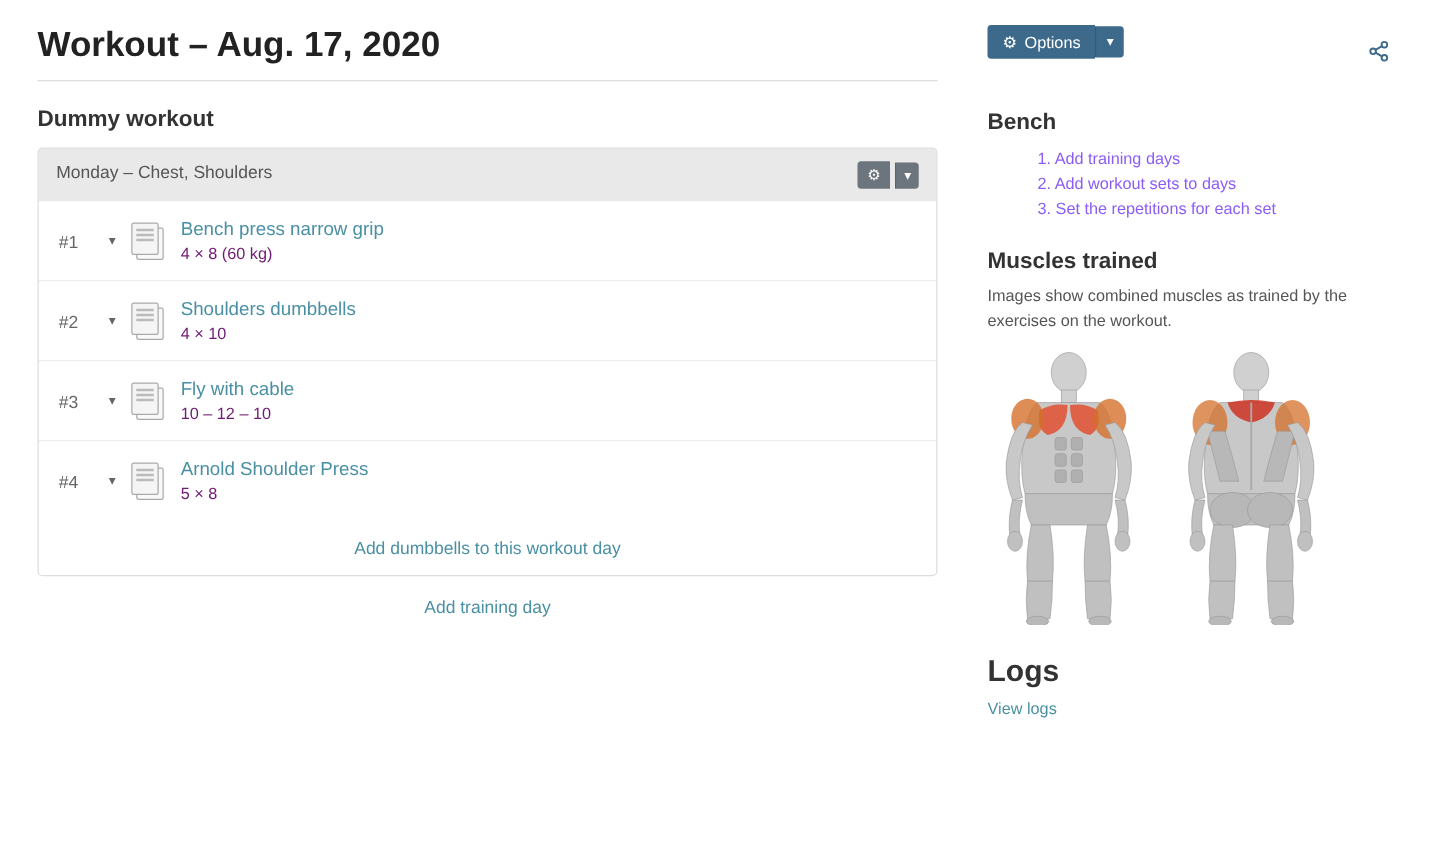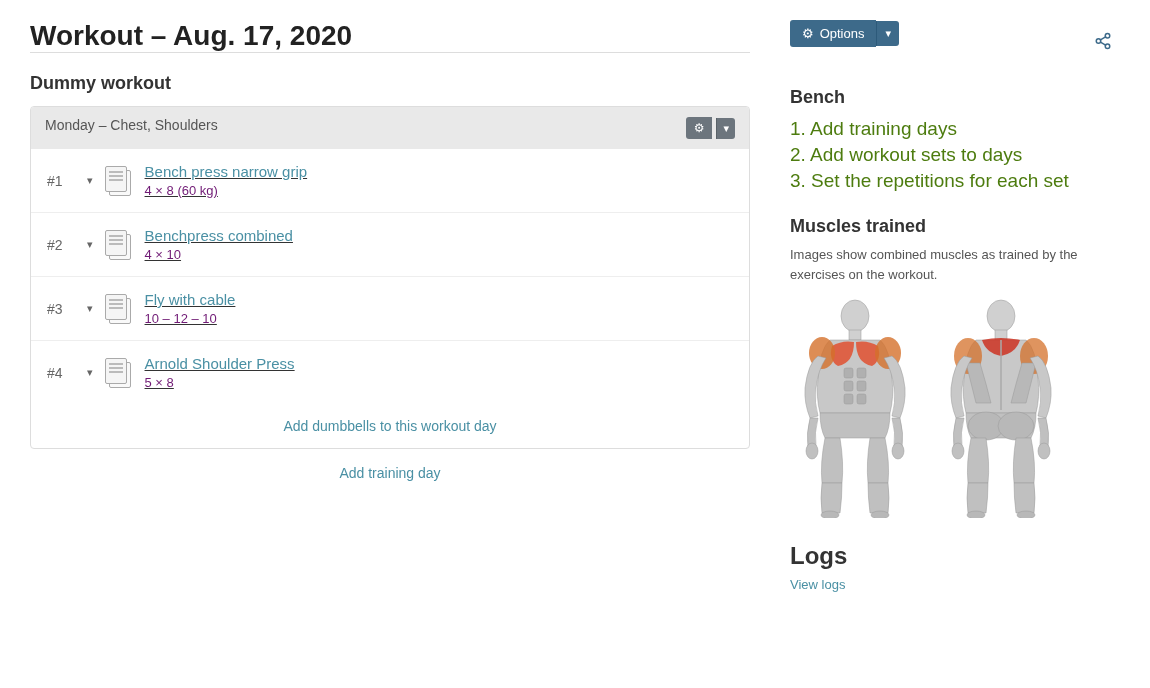--- a/index.html
+++ b/index.html
@@ -2,21 +2,21 @@
 <html><head>
   <meta charset="utf-8">
   <style>
     * { box-sizing: border-box; margin: 0; padding: 0; }
     body { font-family: Arial, sans-serif; font-size: 14px; color: #333; background: #fff; }
     .page-container { display: flex; max-width: 1150px; padding: 20px 30px; gap: 40px; }
     .main-content { flex: 1; min-width: 0; }
     .sidebar { width: 330px; flex-shrink: 0; }
 
     
-    .page-title { font-size: 28px; font-weight: bold; color: #222; margin-bottom: 0; }
+    .page-title { font-size: 28px; font-weight: bold; color: #222; margin-bottom: 12px; }
     .title-divider { border: none; border-top: 1px solid #ddd; margin-bottom: 20px; }
 
     
     .workout-title { font-size: 18px; font-weight: bold; margin-bottom: 12px; }
 
     
     .day-card { border: 1px solid #ddd; border-radius: 4px; overflow: hidden; margin-bottom: 16px; }
     .day-header { background: #e9e9e9; display: flex; align-items: flex-start; justify-content: space-between; padding: 10px 14px; }
     .day-header-title { font-size: 14px; color: #555; }
     .day-header-controls { display: flex; align-items: center; gap: 4px; }
@@ -25,41 +25,41 @@
 
     
     .exercise-row { display: flex; align-items: center; padding: 14px 16px; border-bottom: 1px solid #eee; gap: 12px; }
     .exercise-row:last-child { border-bottom: none; }
     .exercise-number { color: #666; font-size: 14px; min-width: 28px; }
     .dropdown-arrow { color: #666; cursor: pointer; font-size: 11px; }
     .exercise-icon-stack { position: relative; width: 28px; height: 30px; }
     .exercise-icon-stack .page1 { position: absolute; top: 4px; left: 4px; width: 22px; height: 26px; border: 1px solid #aaa; background: #f9f9f9; border-radius: 2px; }
     .exercise-icon-stack .page2 { position: absolute; top: 0; left: 0; width: 22px; height: 26px; border: 1px solid #aaa; background: #f5f5f5; border-radius: 2px; }
     .exercise-icon-stack .page2::before { content: ''; display: block; position: absolute; top: 4px; left: 3px; right: 3px; height: 2px; background: #bbb; box-shadow: 0 4px 0 #bbb, 0 8px 0 #bbb; }
-    .exercise-info { flex: 1; text-decoration: underline; }
+    .exercise-info { flex: 1; }
     .exercise-name { color: #4a90a4; font-size: 15px; text-decoration: none; cursor: pointer; }
     .exercise-sets { color: #701a75; font-size: 13px; margin-top: 3px; }
 
     
     .add-exercises-link { display: block; text-align: center; padding: 14px; color: #4a90a4; cursor: pointer; font-size: 14px; }
     .add-training-day { text-align: center; margin-top: 8px; }
     .add-training-day a { color: #4a90a4; cursor: pointer; font-size: 14px; text-decoration: none; }
 
     
     .options-btn { background: #3d6a8a; color: #fff; border: none; border-radius: 3px 0 0 3px; padding: 6px 12px; font-size: 13px; cursor: pointer; display: inline-flex; align-items: center; gap: 6px; }
     .options-dropdown { background: #3d6a8a; color: #fff; border: none; border-radius: 0 3px 3px 0; padding: 6px 8px; font-size: 11px; cursor: pointer; border-left: 1px solid #2d5a7a; }
     .options-group { display: flex; align-items: center; margin-bottom: 20px; }
     .share-btn { background: none; border: none; color: #3d6a8a; font-size: 18px; cursor: pointer; padding: 4px 8px; margin-left: auto; }
     .sidebar-header-row { display: flex; align-items: center; justify-content: space-between; margin-bottom: 20px; }
 
     .steps-section { margin-bottom: 24px; }
     .steps-title { font-size: 18px; font-weight: bold; margin-bottom: 10px; }
     .steps-list { list-style: none; padding: 0; }
     .steps-list li { margin-bottom: 4px; }
-    .steps-list li a { color: #4d7c0f; text-decoration: none; font-size: 19px; }
+    .steps-list li a { color: #8b5cf6; text-decoration: none; font-size: 13px; margin-left: 40px; }
 
     .muscles-section { margin-bottom: 24px; }
     .muscles-title { font-size: 18px; font-weight: bold; margin-bottom: 8px; }
     .muscles-desc { font-size: 13px; color: #555; margin-bottom: 14px; line-height: 1.5; }
     .muscles-images { display: flex; gap: 16px; justify-content: flex-start; }
 
     
     .body-figure { width: 130px; height: 220px; }
 
     .logs-section { margin-top: 8px; }
@@ -105,21 +105,21 @@
         </div>
 
         <div class="exercise-row">
           <span class="exercise-number">#2</span>
           <span class="dropdown-arrow">▾</span>
           <div class="exercise-icon-stack">
             <div class="page1"></div>
             <div class="page2"></div>
           </div>
           <div class="exercise-info">
-            <div class="exercise-name">Benchpress combined</div>
+            <div class="exercise-name">Shoulders dumbbells</div>
             <div class="exercise-sets">4 × 10</div>
           </div>
         </div>
 
         <div class="exercise-row">
           <span class="exercise-number">#3</span>
           <span class="dropdown-arrow">▾</span>
           <div class="exercise-icon-stack">
             <div class="page1"></div>
             <div class="page2"></div>

